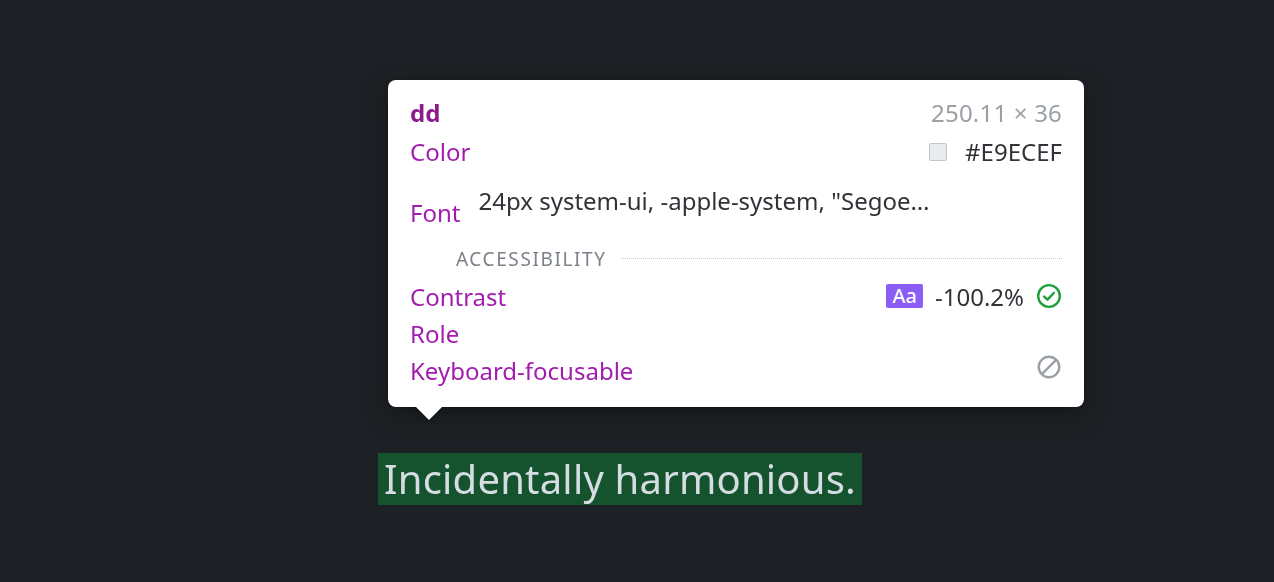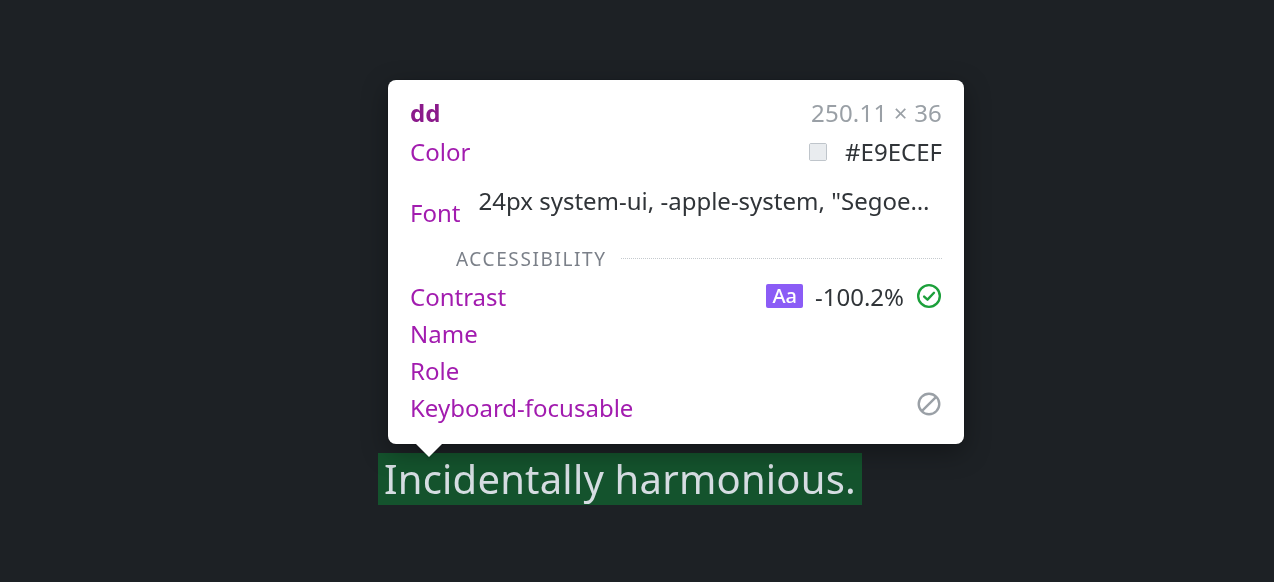--- a/index.html
+++ b/index.html
@@ -22,21 +22,21 @@
     padding: 0 6px;
     line-height: 1.3;
     letter-spacing: 0.2px;
   }
 
   
   .tooltip {
     position: absolute;
     left: 388px;
     top: 80px;
-    width: 576px;
+    width: 696px;
     background: #ffffff;
     border-radius: 8px;
     box-shadow: 0 8px 26px rgba(0,0,0,.35), 0 0 0 1px rgba(0,0,0,.08);
     padding: 14px 22px 18px 22px;
   }
   .tooltip::after {
     content: "";
     position: absolute;
     left: 28px;
     bottom: -13px;
@@ -155,24 +155,20 @@
       <span class="contrast-val">
         <span class="aa-box">Aa</span>
         <span class="pct">-100.2%</span>
         <svg class="icon-check" viewBox="0 0 24 24" fill="none">
           <circle cx="12" cy="12" r="10" stroke="#1ca03b" stroke-width="2.2"></circle>
           <path d="M7.5 12.5 L10.6 15.4 L16.6 9" stroke="#1ca03b" stroke-width="2.2" stroke-linecap="round" stroke-linejoin="round"></path>
         </svg>
       </span>
     </div>
 
-    <div class="row">
-      <span class="label">Name</span>
-      <span></span>
-    </div>
 
     <div class="row">
       <span class="label">Role</span>
       <span></span>
     </div>
 
     <div class="row">
       <span class="label">Keyboard-focusable</span>
       <span>
         <svg class="icon-none" viewBox="0 0 24 24" fill="none">

